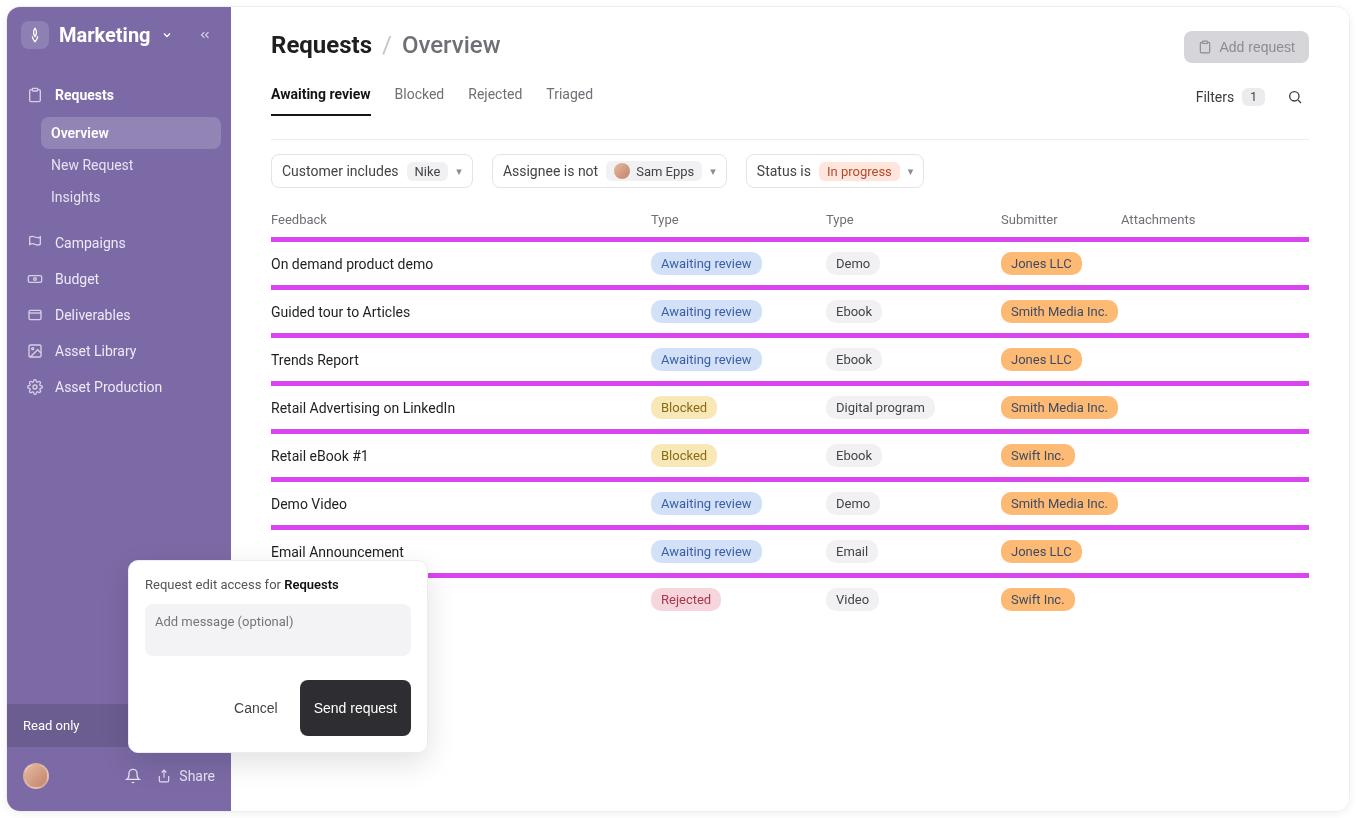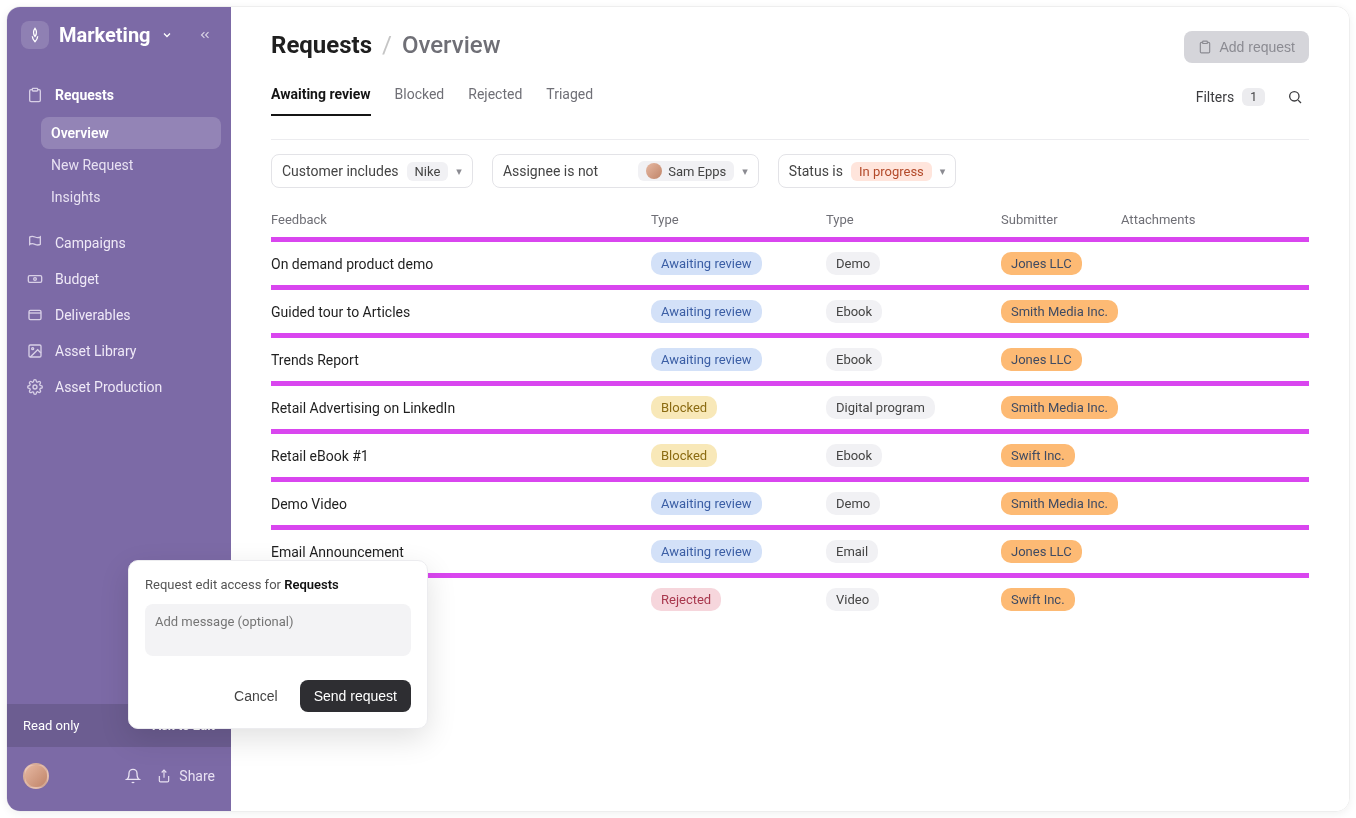--- a/index.html
+++ b/index.html
@@ -191,21 +191,21 @@
   }
   .chip {
     display:flex; align-items:center; gap:8px;
     border:1px solid #e3e3e7; border-radius:8px;
     padding: 6px 10px;
     font-size:14px;
     color:#444;
     cursor:pointer;
   }
   .token { background:#f1f1f4; border-radius:6px; padding:2px 8px; font-size:13px; }
-  .token.person { display:flex;align-items:center;gap:6px;margin-left:32px;}
+  .token.person { display:flex;align-items:center;gap:6px;}
   .token.person .mini-avatar{width:16px;height:16px;border-radius:50%;background:linear-gradient(135deg,#e6b8a2,#c08468);}
   .token.inprogress{ background:#ffe5dc; color:#b34a2a;}
   .chev { color:#8b8b92; font-size:11px;}
 
   
   .table {
     margin: 0 40px;
   }
   .thead {
     display:grid;
@@ -244,21 +244,21 @@
   .modal-title {font-size:13px; color:#555; margin-bottom:12px;}
   .modal-title b{color:#111; font-weight:600;}
   .modal textarea {
     width:100%; height:52px;
     background:#f3f3f5;border:none;border-radius:8px;
     padding:10px; font-size:13px; resize:none; color:#555;
     font-family:inherit;
   }
   .modal-actions{display:flex;justify-content:flex-end;gap:12px;margin-top:20px;align-items:center;}
   .btn-cancel{background:none;border:none;font-size:14px;color:#444;cursor:pointer;padding:8px 10px;}
-  .btn-send{background:#2e2e32;color:#fff;border:none;border-radius:8px;padding:8px 14px;font-size:14px;cursor:pointer;}
+  .btn-send{background:#2e2e32;color:#fff;border:none;border-radius:8px;padding:20px 14px;font-size:14px;cursor:pointer;}
 </style>
 </head>
 <body>
 
 <div class="app-frame">
 
   <aside class="sidebar">
     <div class="sidebar-top">
       <div class="workspace-selector">
         <div class="workspace-icon">

